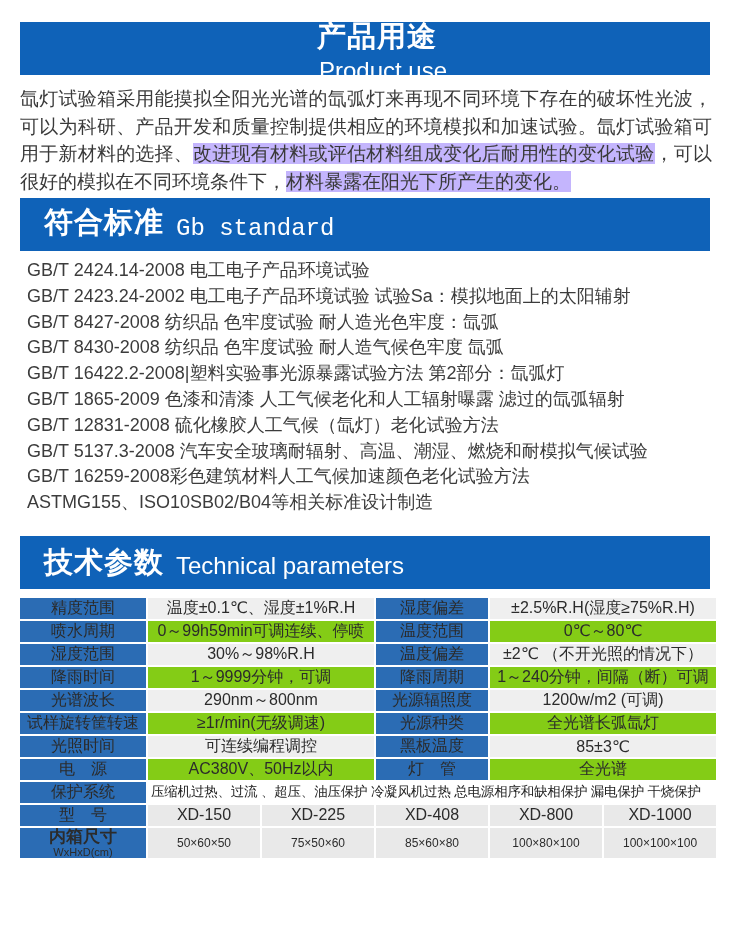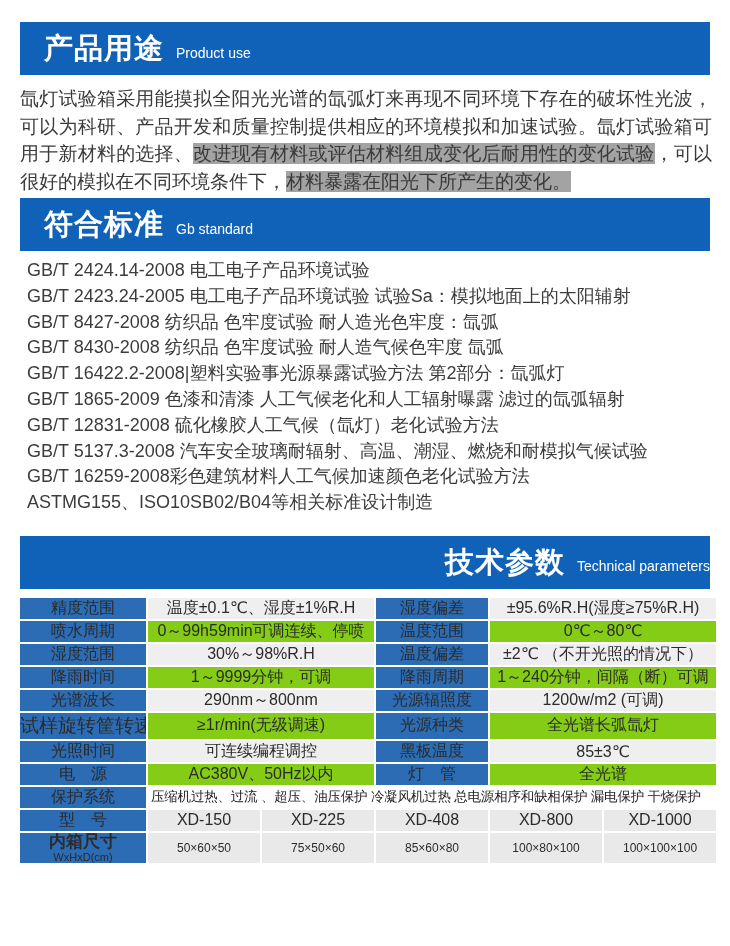--- a/index.html
+++ b/index.html
@@ -8,51 +8,51 @@
     font-family:"Liberation Sans","DejaVu Sans",sans-serif;
     color:#333;
   }
   
   .banner{
     margin-left:20px;width:690px;height:53px;background:#0f62b8;
     display:flex;align-items:center;box-sizing:border-box;padding-left:24px;
     color:#fff;
   }
   .banner .zh{font-size:29px;font-weight:700;letter-spacing:1px;line-height:1;}
-  .banner .en{font-size:14px;font-weight:400;margin-left:12px;padding-top:8px;line-height:1;}
-  #banner-product{margin-top:22px;}
-  #banner-standard{margin-top:3px;}
-  #banner-params{margin-top:20px;justify-content:flex-end;}
+  .banner .en{font-size:24px;font-weight:400;margin-left:12px;padding-top:8px;line-height:1;}
+  #banner-product{margin-top:22px;flex-direction:column;}
+  #banner-standard{margin-top:3px;font-family:Liberation Mono, monospace;}
+  #banner-params{margin-top:20px;}
   
   .intro{
     margin:10px 18px 0 20px;width:692px;
     font-size:19px;line-height:27.5px;color:#3a3a3a;
     text-align:justify;
   }
-  .intro .hl{background:#a3a3a3;}
+  .intro .hl{background:#c4b5fd;}
   
   .std-list{
     list-style:none;margin:7px 0 14px 0;padding:0 0 0 27px;
   }
   .std-list li{
     font-size:18px;line-height:25.8px;color:#3c3c3c;white-space:nowrap;
   }
   
   table.params{
     margin:7px 0 0 18px;width:694px;table-layout:fixed;
     border-collapse:separate;border-spacing:2px;background:#ffffff;
   }
   table.params td{
     height:14px;text-align:center;vertical-align:middle;
     font-size:16px;color:#2b2b2b;padding:0;overflow:hidden;white-space:nowrap;
   }
   td.lbl{
     background:#2b6cb4;color:#ffffff;font-size:17px;font-weight:400;
   }
-  td.lbl.small{font-size:19px;}
+  td.lbl.small{font-size:16px;}
   tr.odd td.val{background:#efefef;}
   tr.even td.val{background:#84cc16;}
   tr.protection td.val{
     background:#ffffff;font-size:13.5px;text-align:left;padding-left:3px;
     letter-spacing:-0.2px;color:#222;
   }
   tr.model td.val{background:#e9e9e9;}
   tr.size td{height:30px;}
   tr.size td.val{background:#e9e9e9;font-size:12px;}
   td.lbl .main{display:block;font-size:17px;font-weight:700;line-height:18px;}
@@ -68,21 +68,21 @@
 
 <p class="intro"><span>氙灯试验箱采用能摸拟全阳光光谱的氙弧灯来再现不同环境下存在的破坏性光波，可以为科研、产品开发和质量控制提供相应的环境模拟和加速试验。氙灯试验箱可用于新材料的选择、</span><span class="hl">改进现有材料或评估材料组成变化后耐用性的变化试验</span><span>，可以很好的模拟在不同环境条件下，</span><span class="hl">材料暴露在阳光下所产生的变化。</span></p>
 
 <div class="banner" id="banner-standard">
   <span class="zh">符合标准</span>
   <span class="en">Gb standard</span>
 </div>
 
 <ul class="std-list">
   <li>GB/T 2424.14-2008 电工电子产品环境试验</li>
-  <li>GB/T 2423.24-2005 电工电子产品环境试验 试验Sa：模拟地面上的太阳辅射</li>
+  <li>GB/T 2423.24-2002 电工电子产品环境试验 试验Sa：模拟地面上的太阳辅射</li>
   <li>GB/T 8427-2008 纺织品 色牢度试验 耐人造光色牢度：氙弧</li>
   <li>GB/T 8430-2008 纺织品 色牢度试验 耐人造气候色牢度 氙弧</li>
   <li>GB/T 16422.2-2008|塑料实验事光源暴露试验方法 第2部分：氙弧灯</li>
   <li>GB/T 1865-2009 色漆和清漆 人工气候老化和人工辐射曝露 滤过的氙弧辐射</li>
   <li>GB/T 12831-2008 硫化橡胶人工气候（氙灯）老化试验方法</li>
   <li>GB/T 5137.3-2008 汽车安全玻璃耐辐射、高温、潮湿、燃烧和耐模拟气候试验</li>
   <li>GB/T 16259-2008彩色建筑材料人工气候加速颜色老化试验方法</li>
   <li>ASTMG155、ISO10SB02/B04等相关标准设计制造</li>
 </ul>
 
@@ -98,21 +98,21 @@
       <col style="width:112px">
     <col style="width:112px">
       <col style="width:112px">
       <col style="width:112px">
   </colgroup>
   <tbody>
       <tr class="odd">
     <td class="lbl">精度范围</td>
     <td class="val" colspan="2">温度±0.1℃、湿度±1%R.H</td>
     <td class="lbl">湿度偏差</td>
-    <td class="val" colspan="2">±95.6%R.H(湿度≥75%R.H)</td>
+    <td class="val" colspan="2">±2.5%R.H(湿度≥75%R.H)</td>
   </tr>
   <tr class="even">
     <td class="lbl">喷水周期</td>
     <td class="val" colspan="2">0～99h59min可调连续、停喷</td>
     <td class="lbl">温度范围</td>
     <td class="val" colspan="2">0℃～80℃</td>
   </tr>
   <tr class="odd">
     <td class="lbl">湿度范围</td>
     <td class="val" colspan="2">30%～98%R.H</td>

